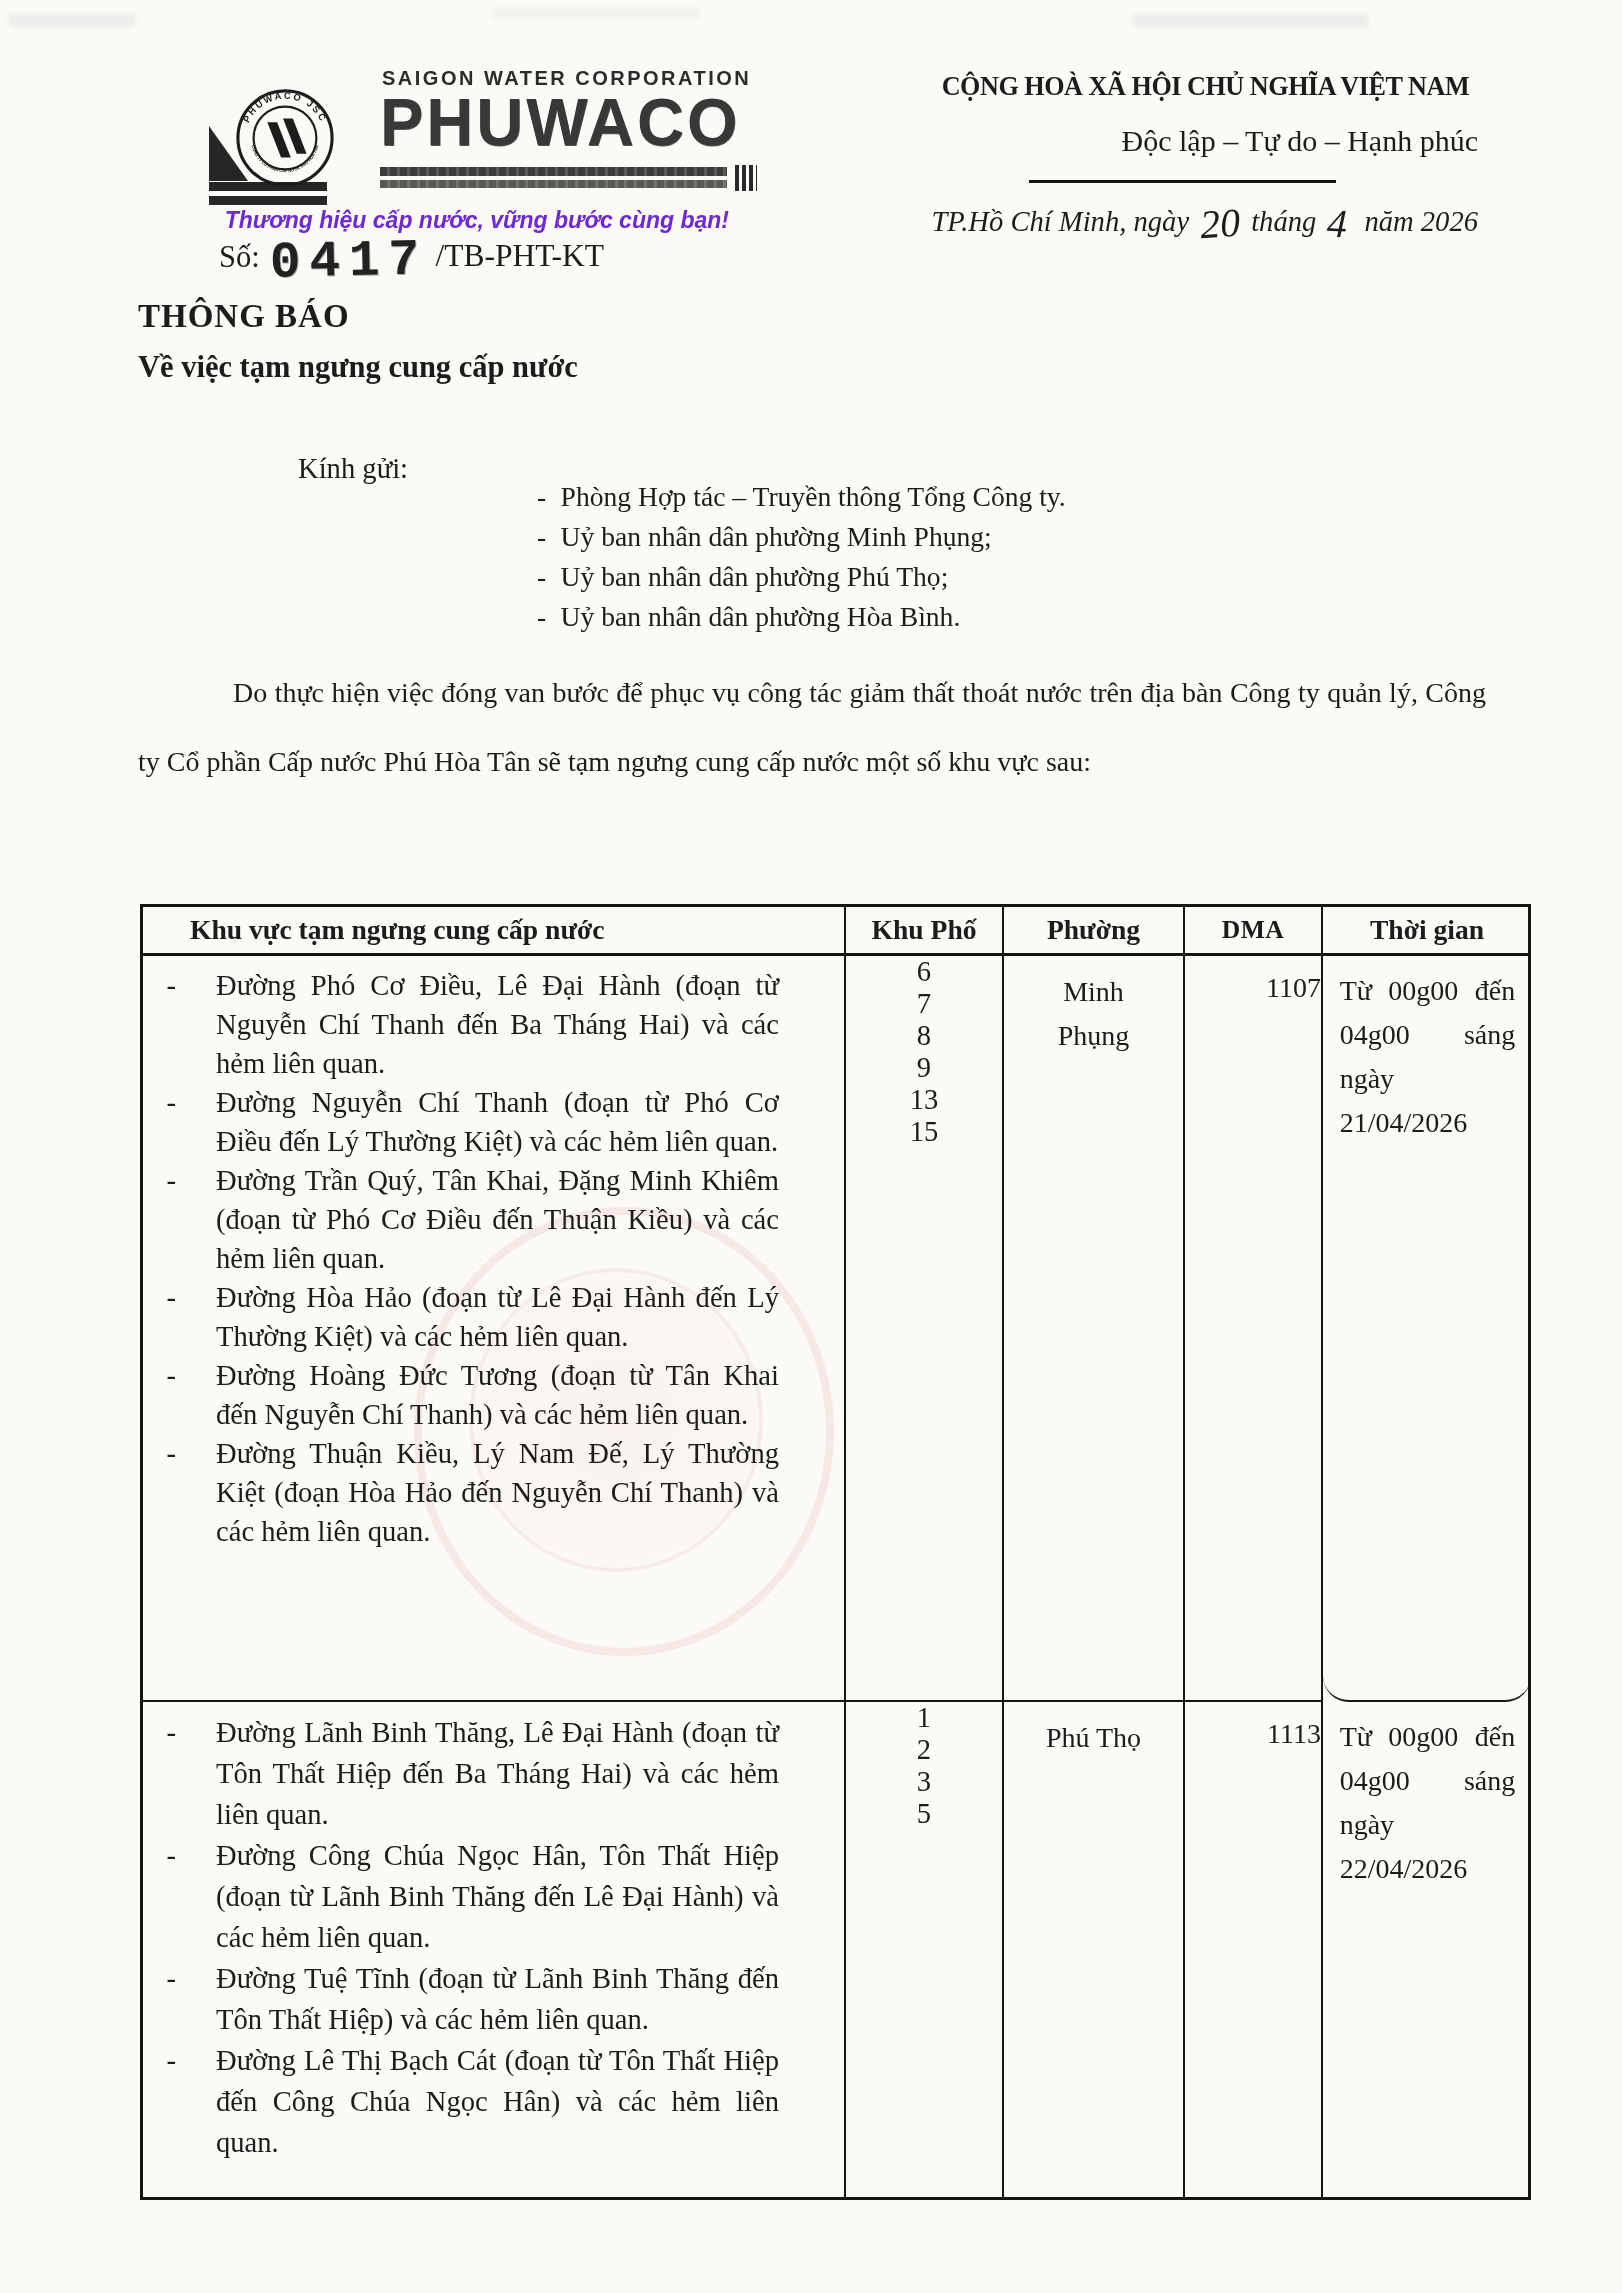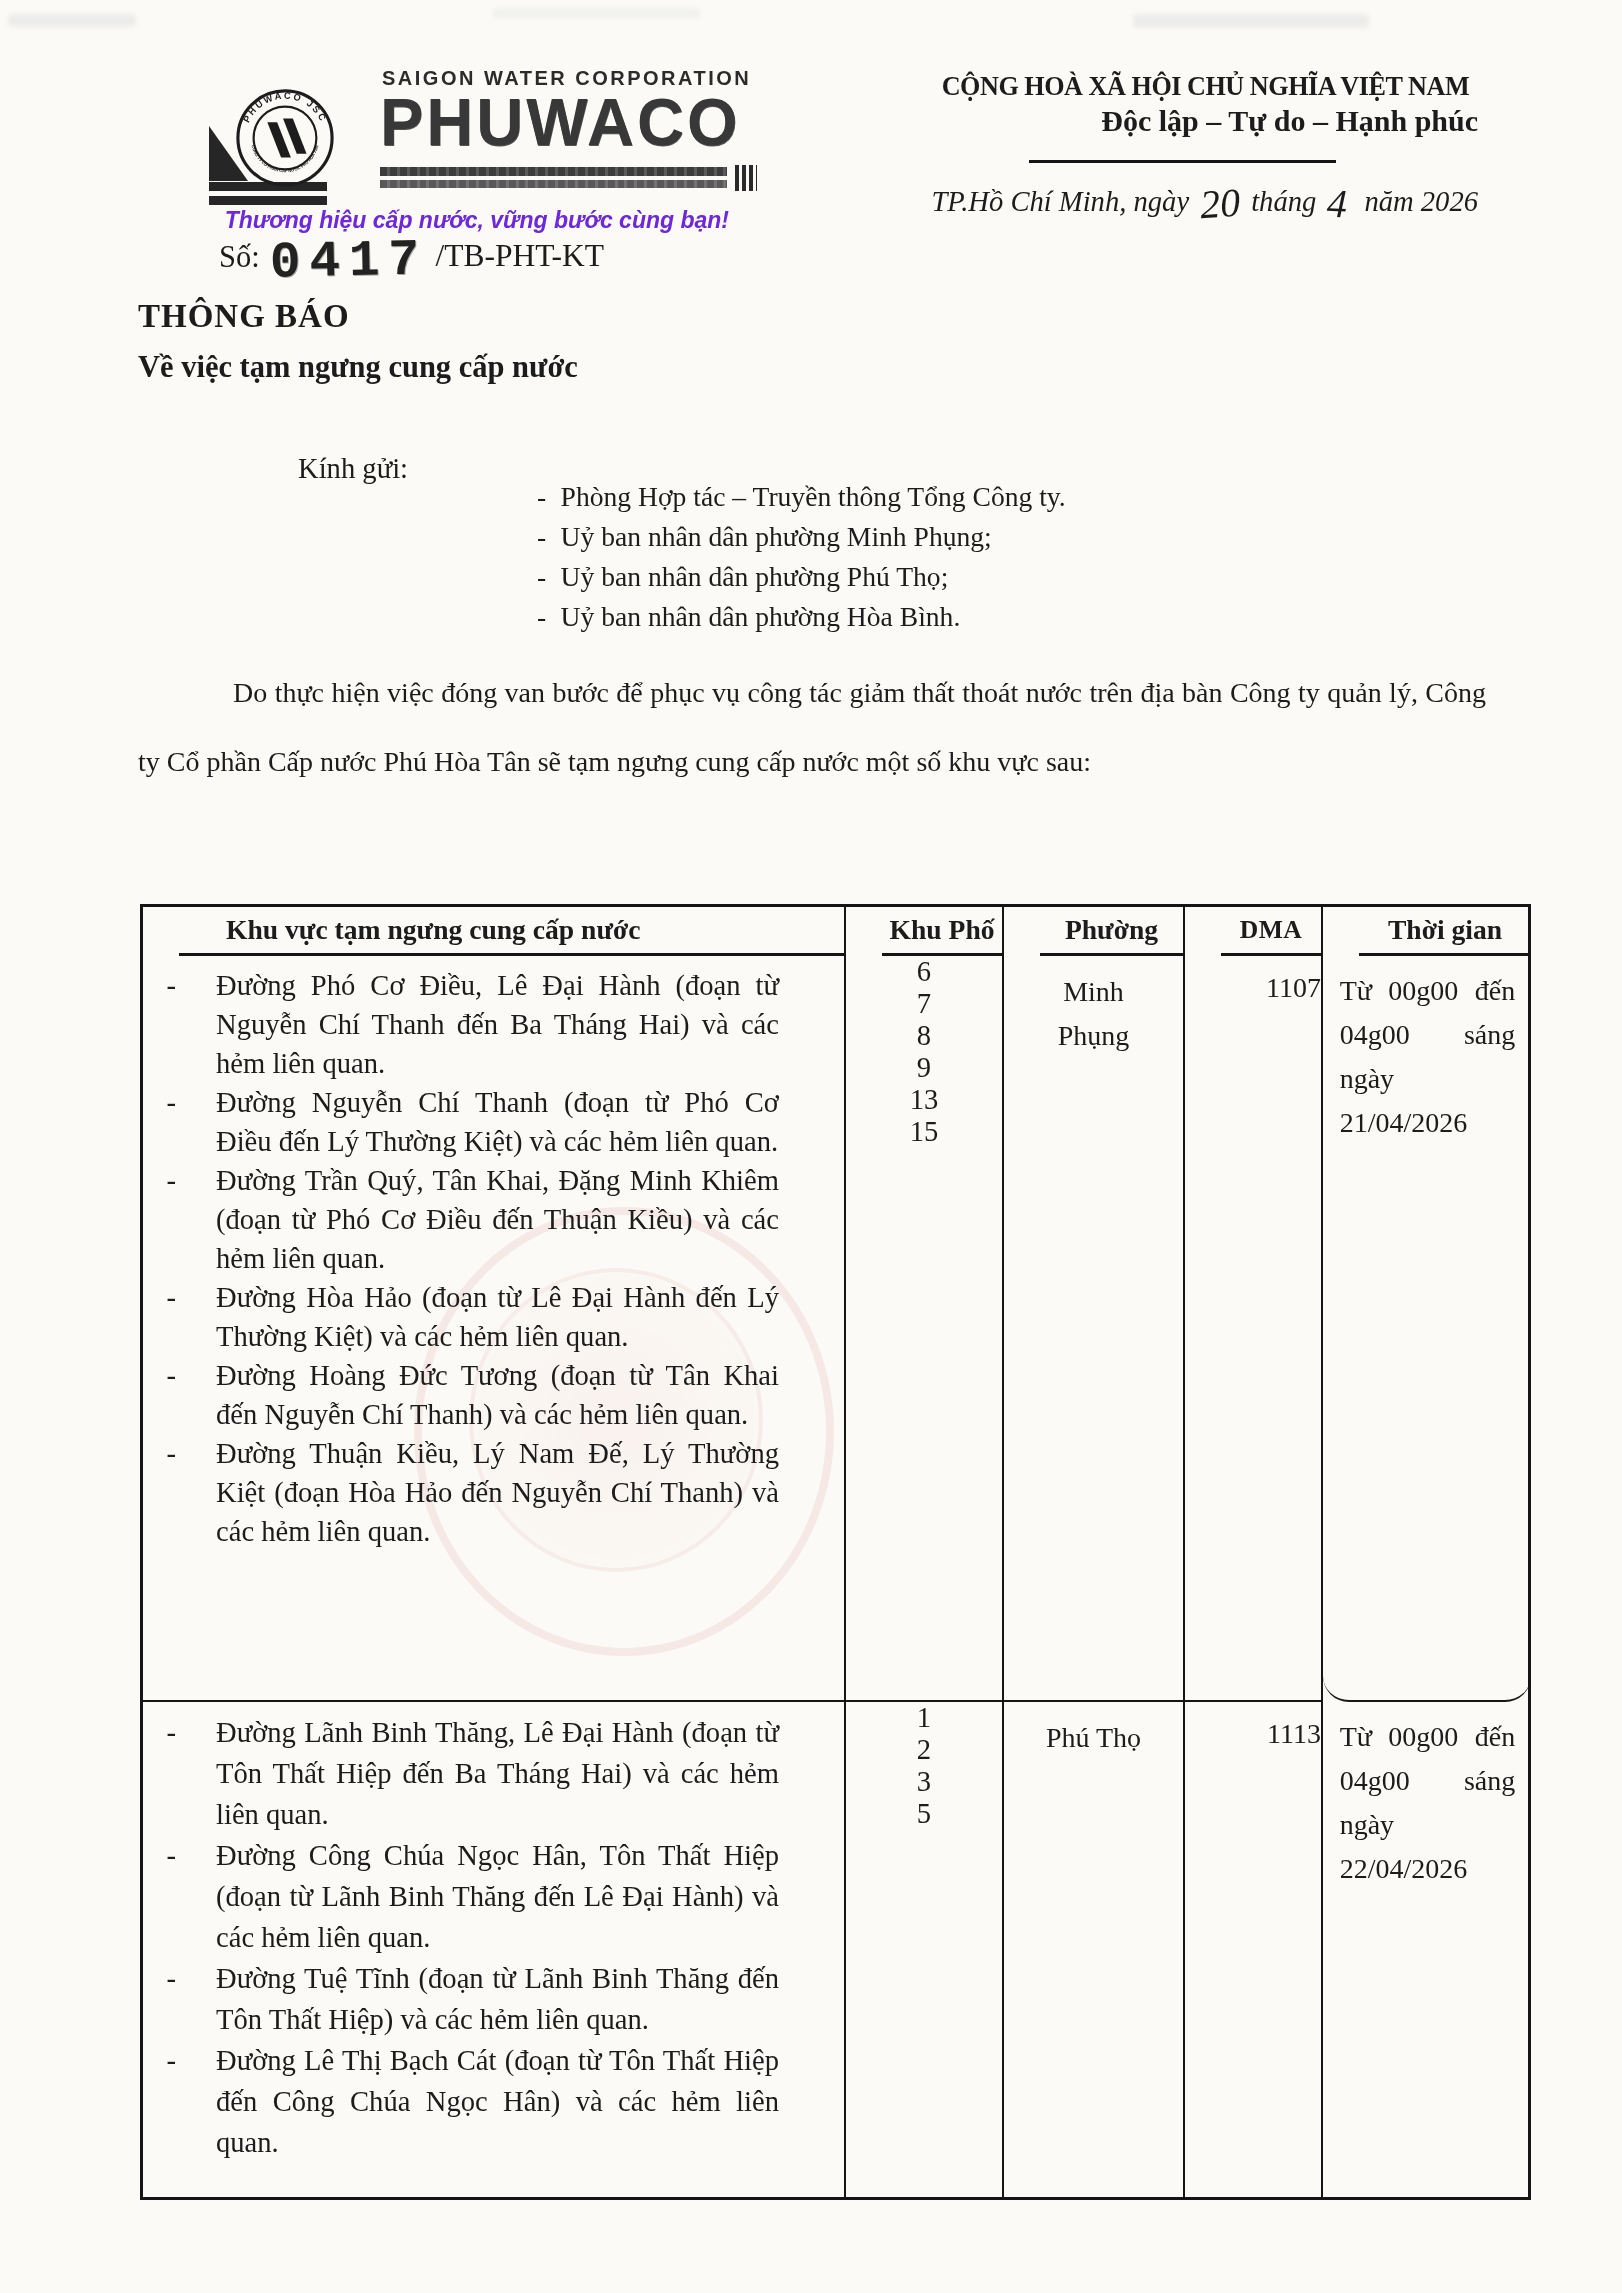--- a/index.html
+++ b/index.html
@@ -51,21 +51,21 @@
   .ref-label{font-size:30.5px;padding-top:5.9px;}
   .ref-number{font-family:"Liberation Mono","DejaVu Sans Mono",monospace;
     font-size:51px;font-weight:700;letter-spacing:8.9px;line-height:1;
     margin:2px 7.9px 0 9.9px;color:#222;transform:rotate(-1.2deg);
     text-shadow:1px 1px 0 rgba(20,20,20,.35);}
   .ref-code{font-size:31.5px;padding-top:3.9px;}
 
   
   .nat-block{left:887px;top:71px;width:591px;text-align:right;}
   .nat-line1{font-size:27px;font-weight:700;letter-spacing:-0.5px;transform:scaleX(0.97);white-space:nowrap;}
-  .nat-line2{font-size:30px;font-weight:700;margin-top:2px;white-space:nowrap;}
+  .nat-line2{font-size:30px;font-weight:400;margin-top:22px;white-space:nowrap;}
   .nat-rule{width:307px;height:3px;background:#151515;margin:21.7px auto 0;}
   .date-line{margin-top:21.7px;font-style:italic;font-size:28.6px;white-space:nowrap;}
   .handwritten{display:inline-block;font-size:40px;font-weight:500;line-height:1;
     vertical-align:-5.9px;margin:0 3.9px;}
   .handwritten.day{transform:rotate(-4deg);}
   .handwritten.month{transform:rotate(2deg);margin-right:9.9px;}
 
   
   .title-block{left:138px;top:298px;width:1350px;}
   .notice-title{font-size:33px;font-weight:700;letter-spacing:1px;}
@@ -83,21 +83,21 @@
 
   
   .tbl{left:140px;top:904px;width:1391px;border:3px solid #151515;
     display:grid;grid-template-columns:703px 158px 181px 138px 208px;
     grid-template-rows:49px 746px 495px;box-sizing:border-box;}
   .cell{border-right:2px solid #151515;border-bottom:2px solid #151515;
     box-sizing:border-box;overflow:hidden;}
   .cell.last-col{border-right:none;}
   .cell.last-row{border-bottom:none;}
   .th{font-weight:700;font-size:27.6px;display:flex;align-items:center;justify-content:center;
-    border-bottom-width:3px;margin-left:36px;}
+    border-bottom-width:3px;}
   .th.areas-h{justify-content:flex-start;padding-left:47px;}
   .th.dma-h{font-size:25.6px;letter-spacing:0.5px;}
   .street-list{list-style:none;margin:0;padding:9.9px 65px 0 0;}
   .street-item{position:relative;padding-left:73px;text-align:justify;
     font-size:28.6px;}
   .row-a .street-item{line-height:39px;}
   .row-b .street-item{line-height:41px;}
   .dash-bullet{position:absolute;left:23.6px;top:0;}
   .khu-pho-cell{text-align:center;font-size:28.6px;}
   .phuong-cell{text-align:center;font-size:28px;line-height:44px;padding:13.8px 26.6px 0;}

